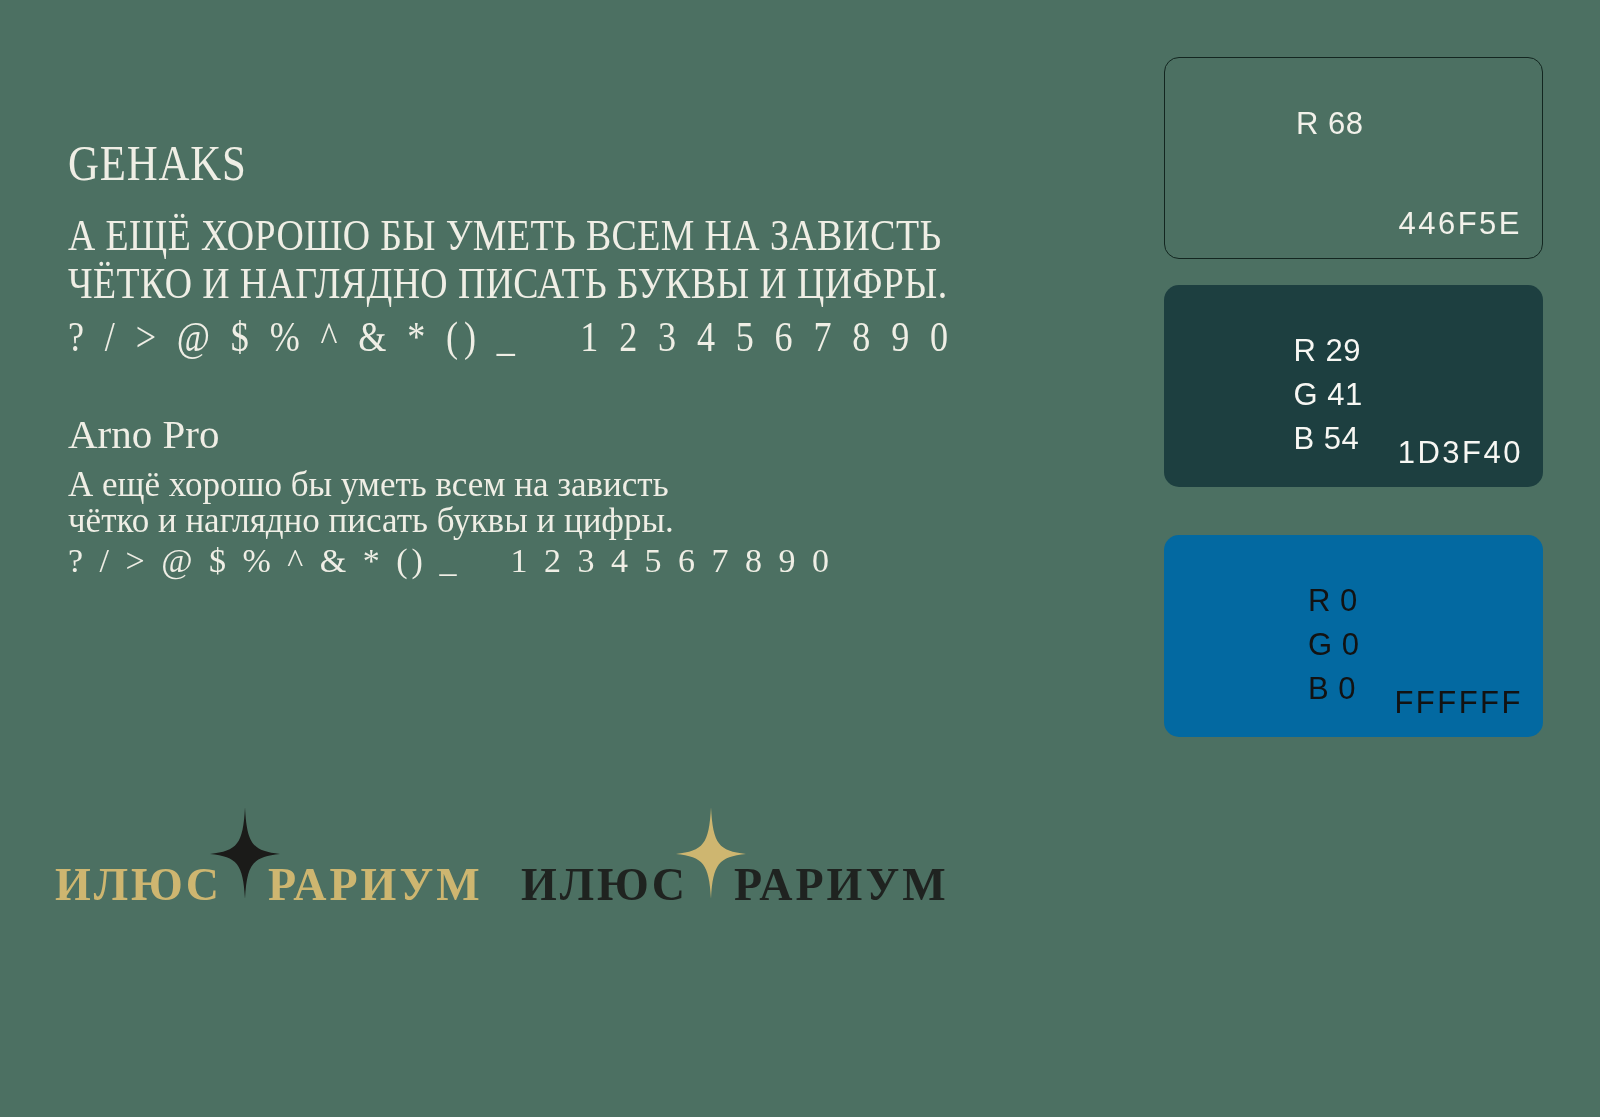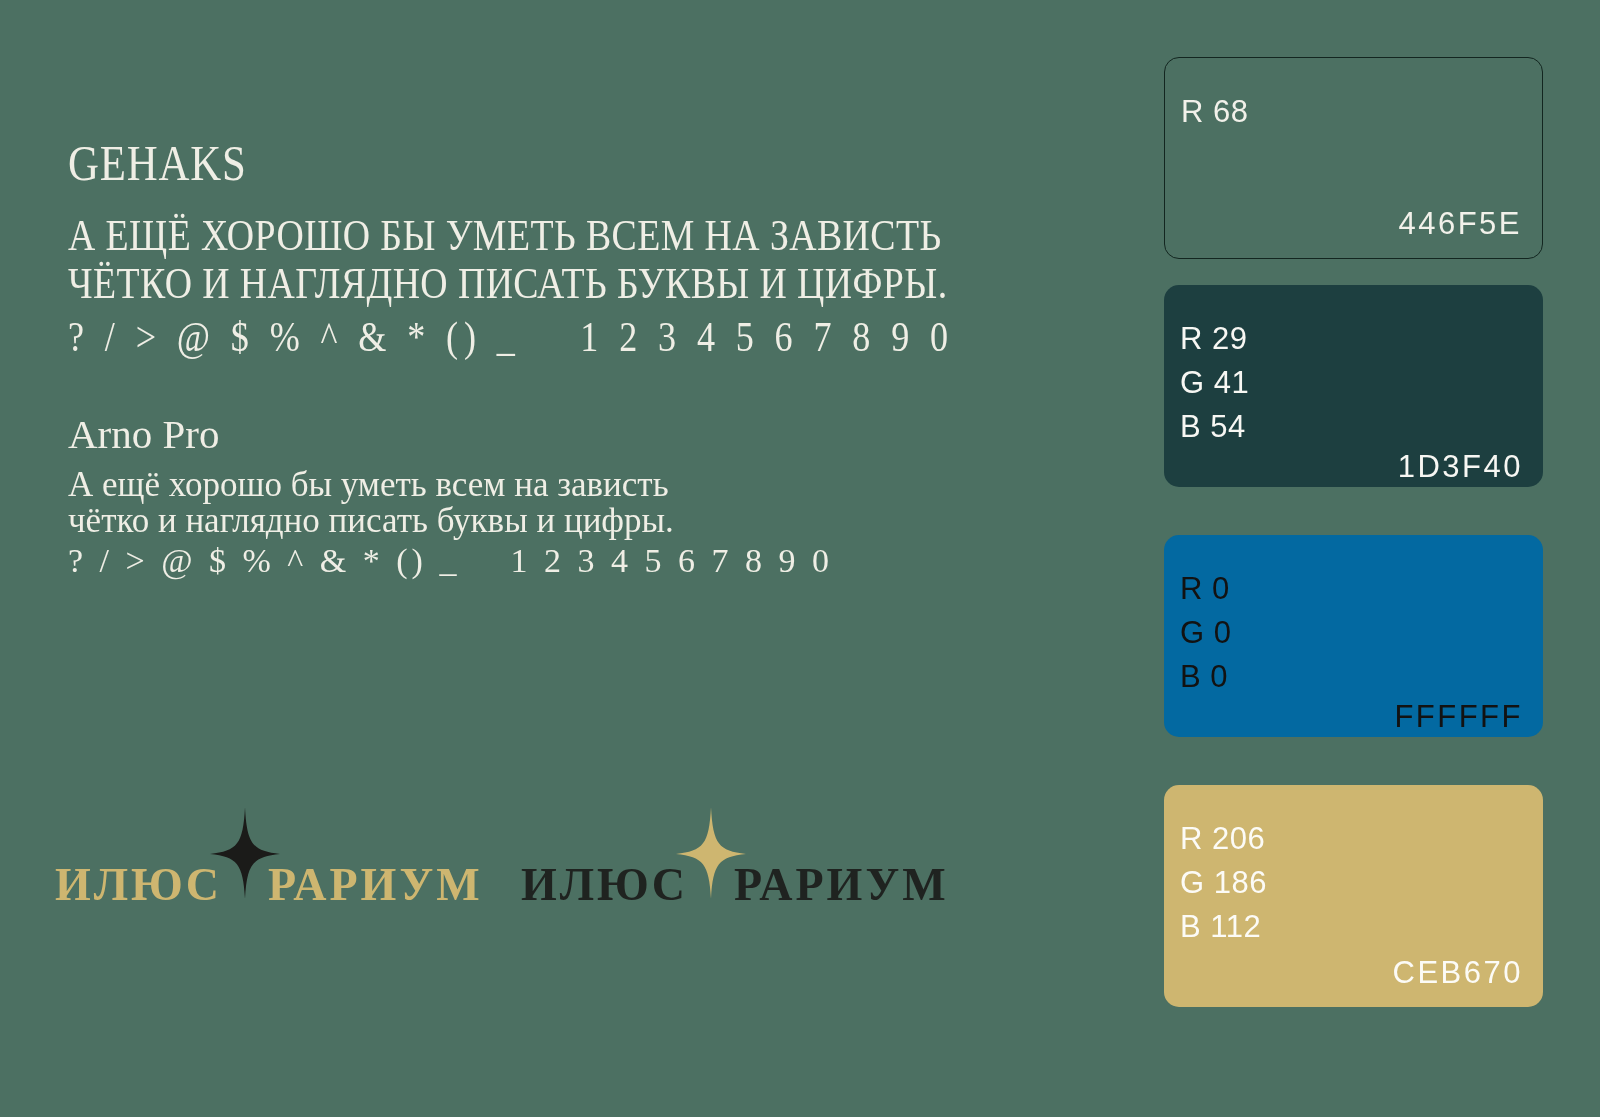--- a/index.html
+++ b/index.html
@@ -72,37 +72,38 @@
   }
 
   
   .card{
     position:absolute;
     left:1164px;
     width:379px;
     border-radius:15px;
     box-sizing:border-box;
     display:flex;
-    flex-direction:column;
-    justify-content:space-between;
-    padding:32px 20px 16px 16px;
+    flex-direction:row;
+    justify-content:flex-end;
+    padding:44px 20px 16px 16px;
   }
   .card-1{top:57px;  height:202px;}
   .card-2{top:285px; height:202px;}
   .card-3{top:535px; height:202px;}
   .card-4{top:785px; height:222px;}
   .card .rgb-block{
     font-size:31px;
     line-height:44px;
     letter-spacing:0.5px;
   }
   .card .hex-value{
     align-self:flex-end;
     font-size:31px;
     letter-spacing:2.5px;
+    margin-left:35px;
   }
 </style>
 </head>
 <body>
 
 <div class="canvas">
 
   <div class="specimen specimen-gehaks">
     <div class="specimen-title">GEHAKS</div>
     <div class="specimen-line">А ЕЩЁ ХОРОШО БЫ УМЕТЬ ВСЕМ НА ЗАВИСТЬ</div>
@@ -151,22 +152,14 @@
 
   <div class="card card-3" style="background:#0369a1;color:#121212">
     <div class="rgb-block">
       <div>R 0</div>
       <div>G 0</div>
       <div>B 0</div>
     </div>
     <div class="hex-value">FFFFFF</div>
   </div>
 
-  <div class="card card-4" style="background:#CEB670;color:#FCFBF6">
-    <div class="rgb-block">
-      <div>R 206</div>
-      <div>G 186</div>
-      <div>B 112</div>
-    </div>
-    <div class="hex-value">CEB670</div>
-  </div>
 
 </div>
 
 </body></html>

